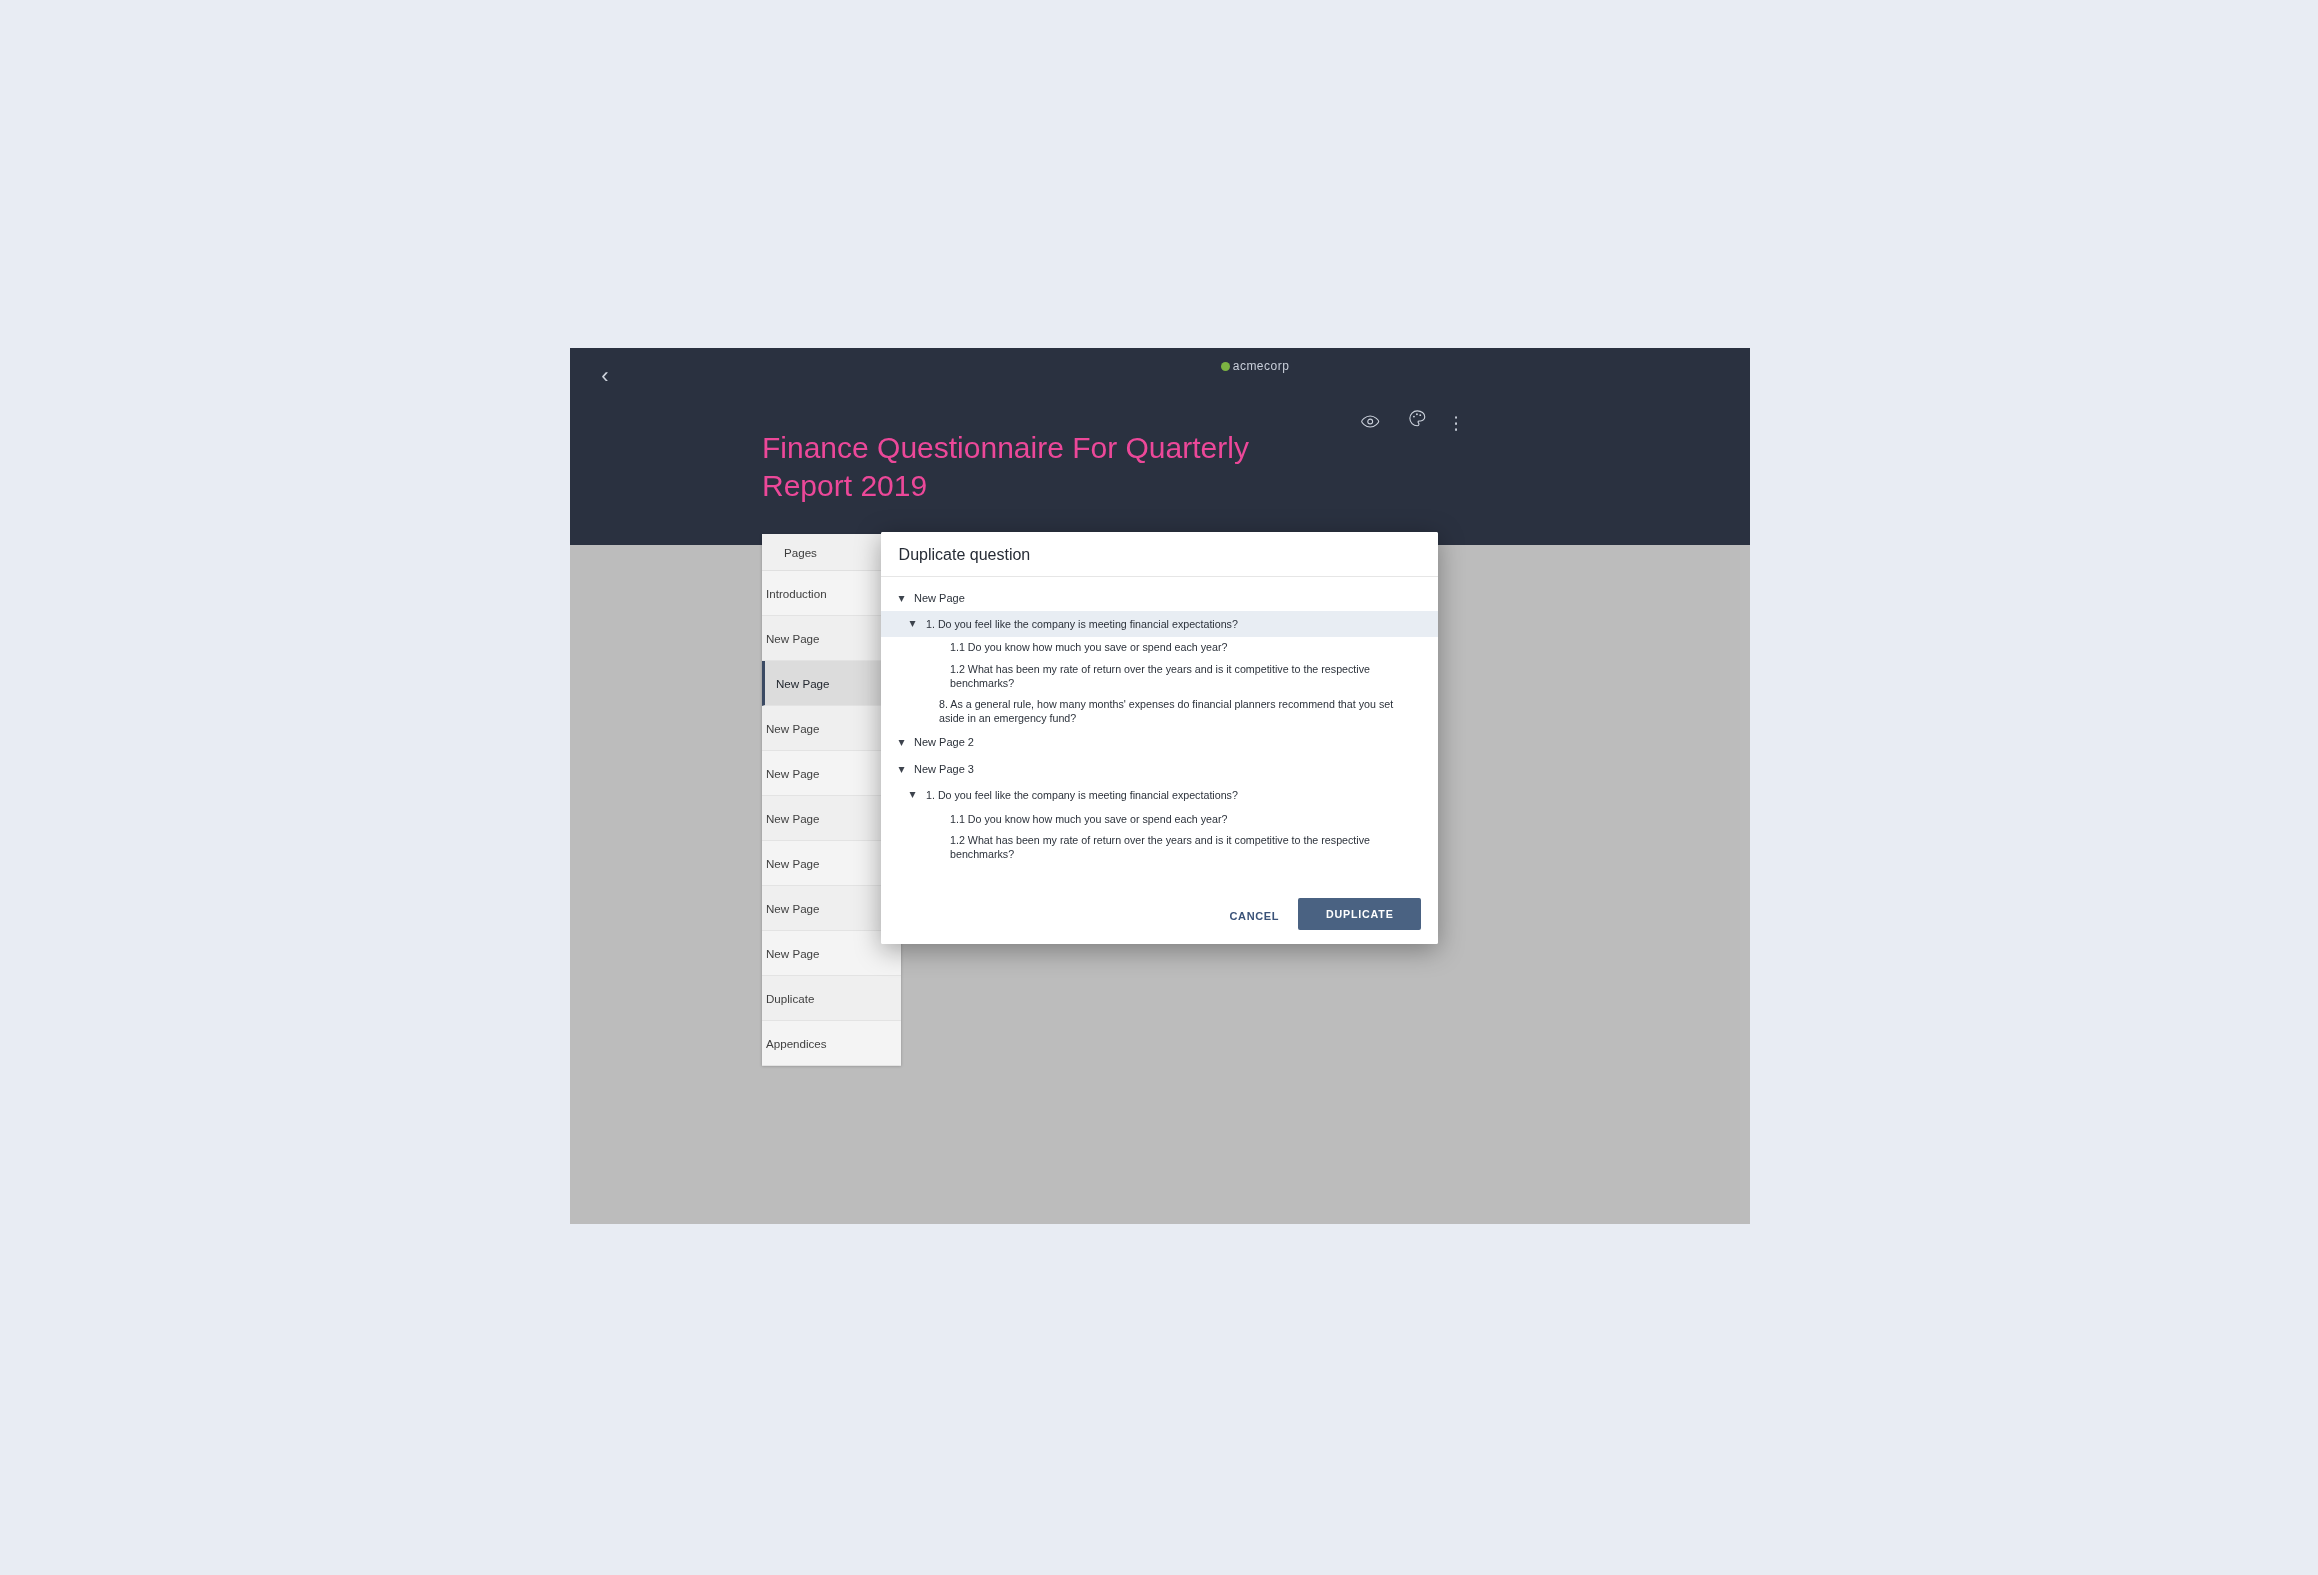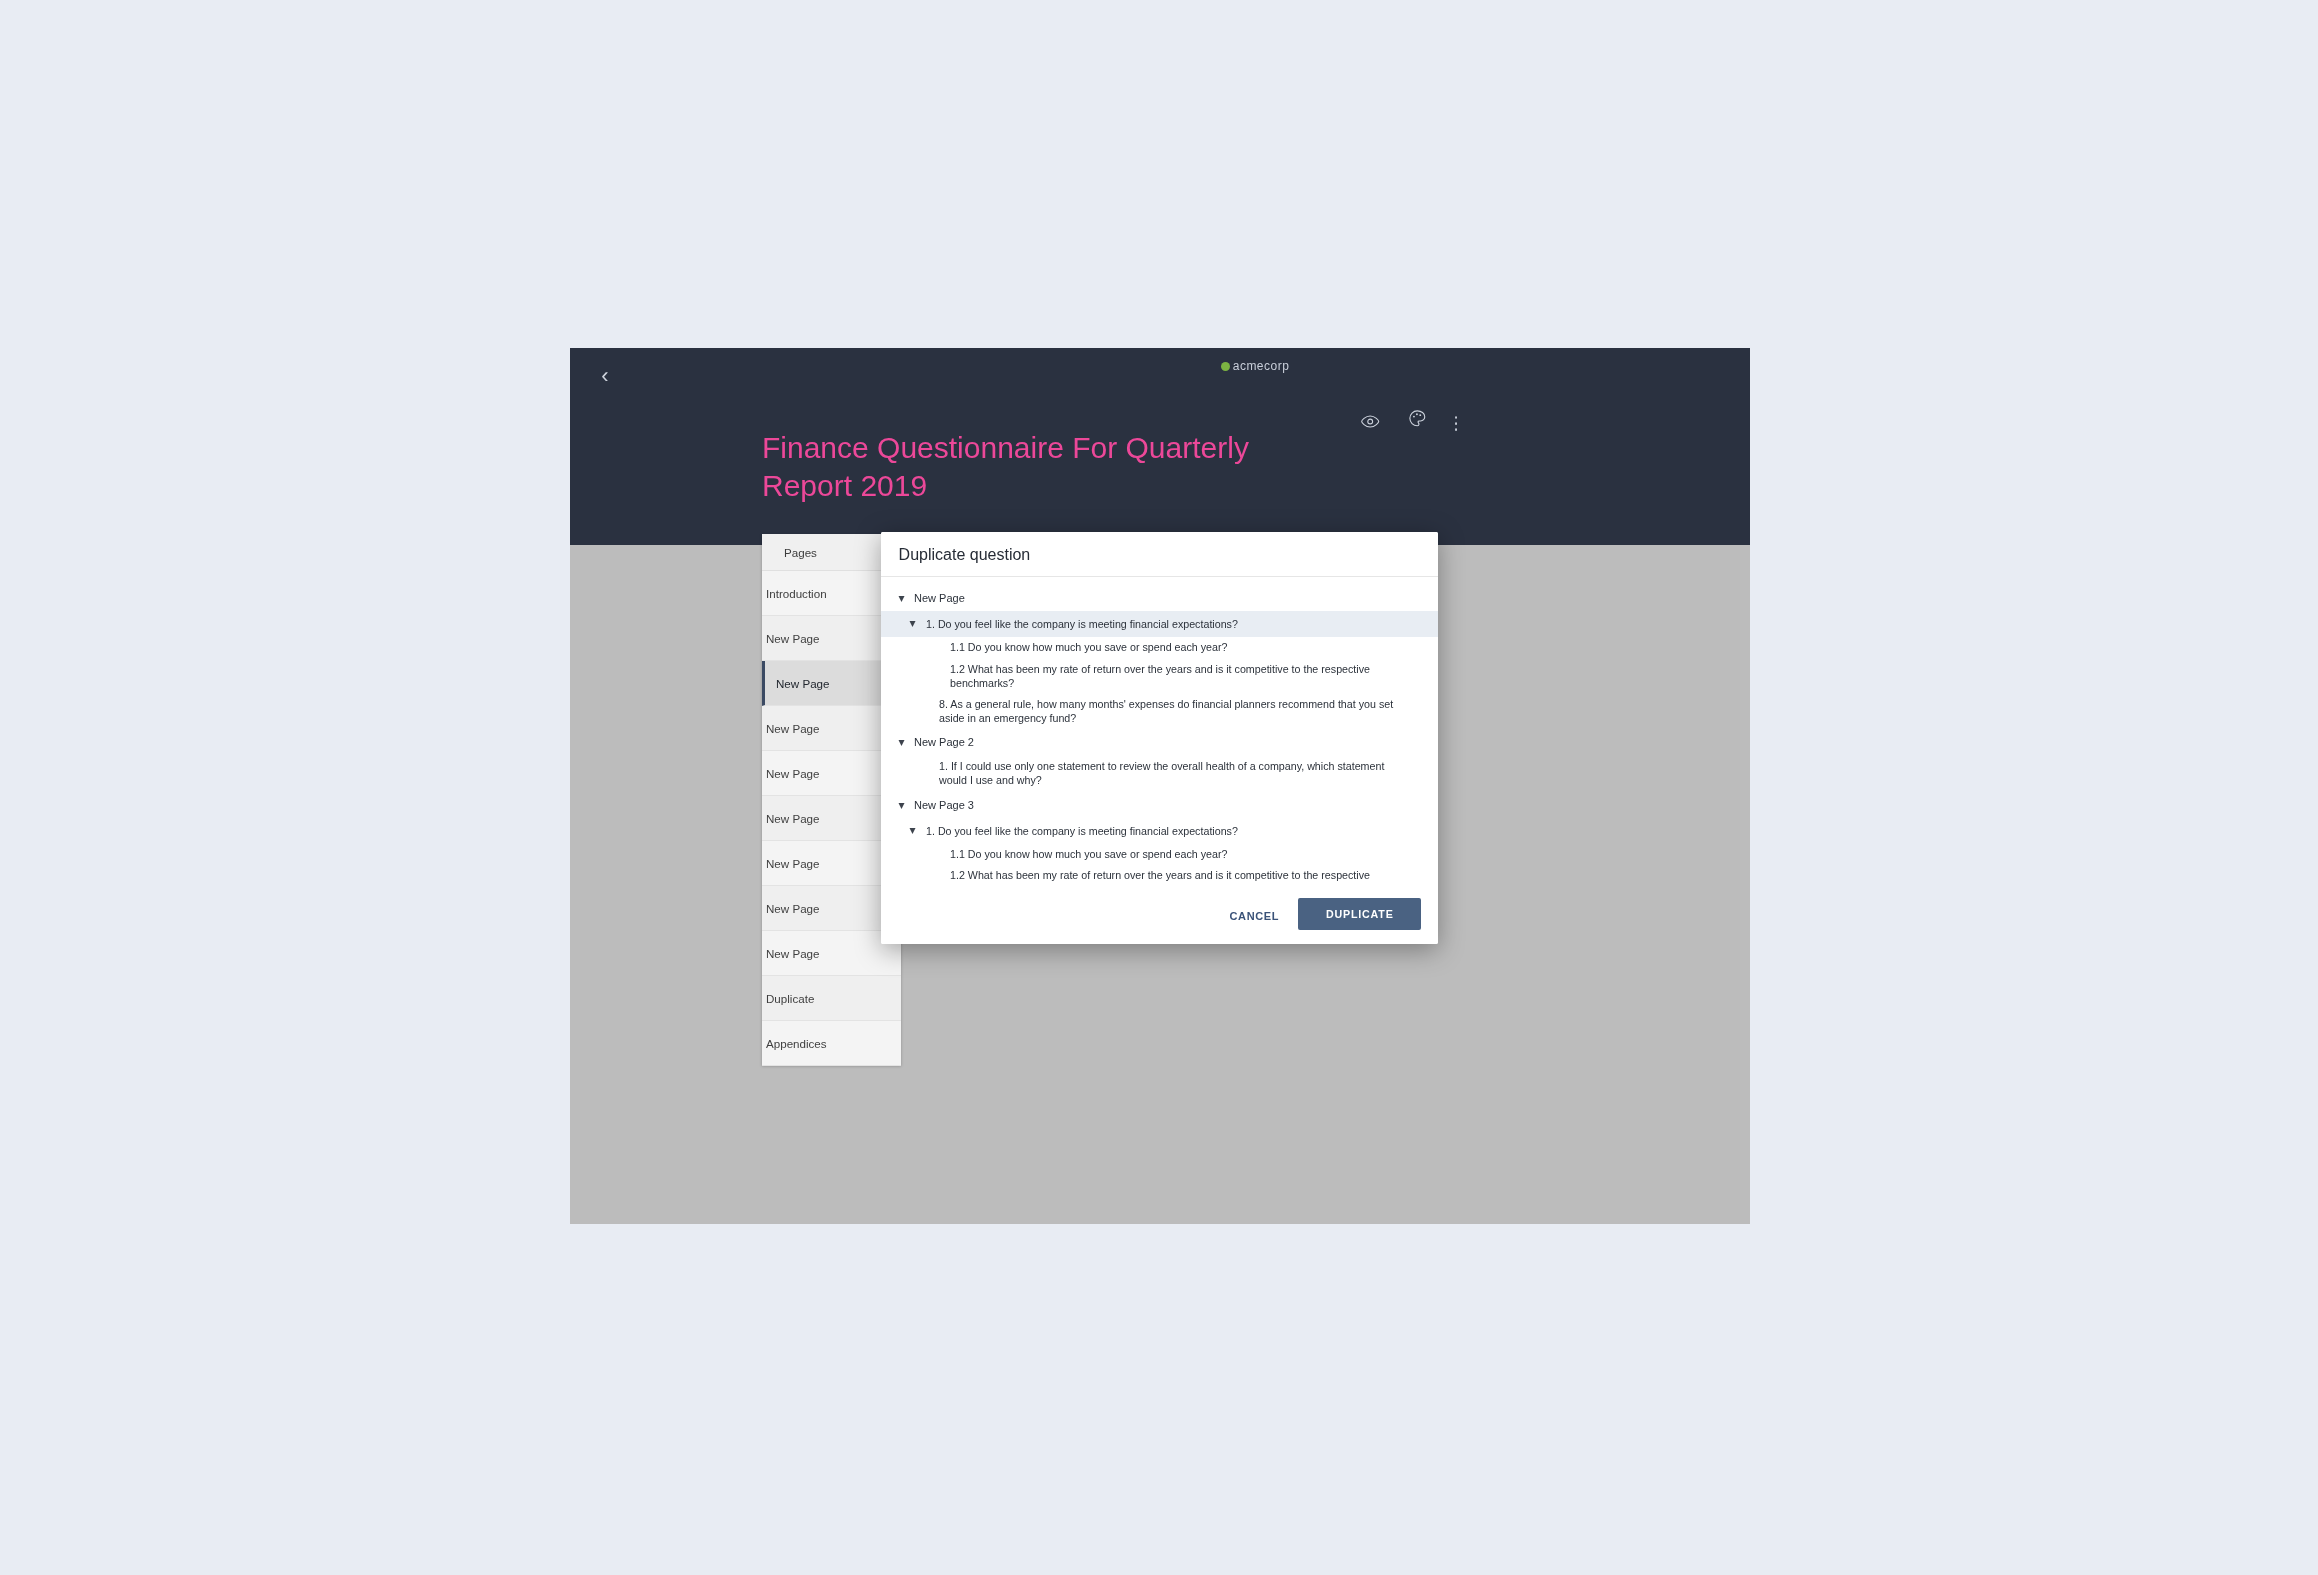--- a/index.html
+++ b/index.html
@@ -274,21 +274,20 @@
 
     <div id="modal">
       <div id="modal-title">Duplicate question</div>
       <div id="modal-body">
           <div class="tree-row page"><span class="chev">▾</span><span>New Page</span></div>
           <div class="tree-row q highlight"><span class="chev">▾</span><span>1. Do you feel like the company is meeting financial expectations?</span></div>
           <div class="tree-row sub"><span>1.1 Do you know how much you save or spend each year?</span></div>
           <div class="tree-row sub"><span>1.2 What has been my rate of return over the years and is it competitive to the respective benchmarks?</span></div>
           <div class="tree-row sub2"><span>8. As a general rule, how many months' expenses do financial planners recommend that you set aside in an emergency fund?</span></div>
           <div class="tree-row page"><span class="chev">▾</span><span>New Page 2</span></div>
-          <div class="tree-row sub2"><span>1. If I could use only one statement to review the overall health of a company, which statement would I use and why?</span></div>
           <div class="tree-row page"><span class="chev">▾</span><span>New Page 3</span></div>
           <div class="tree-row q"><span class="chev">▾</span><span>1. Do you feel like the company is meeting financial expectations?</span></div>
           <div class="tree-row sub"><span>1.1 Do you know how much you save or spend each year?</span></div>
           <div class="tree-row sub"><span>1.2 What has been my rate of return over the years and is it competitive to the respective benchmarks?</span></div>
         </div>
       <div id="modal-actions">
         <button id="cancel-button">CANCEL</button>
         <button id="duplicate-button">DUPLICATE</button>
       </div>
     </div>

